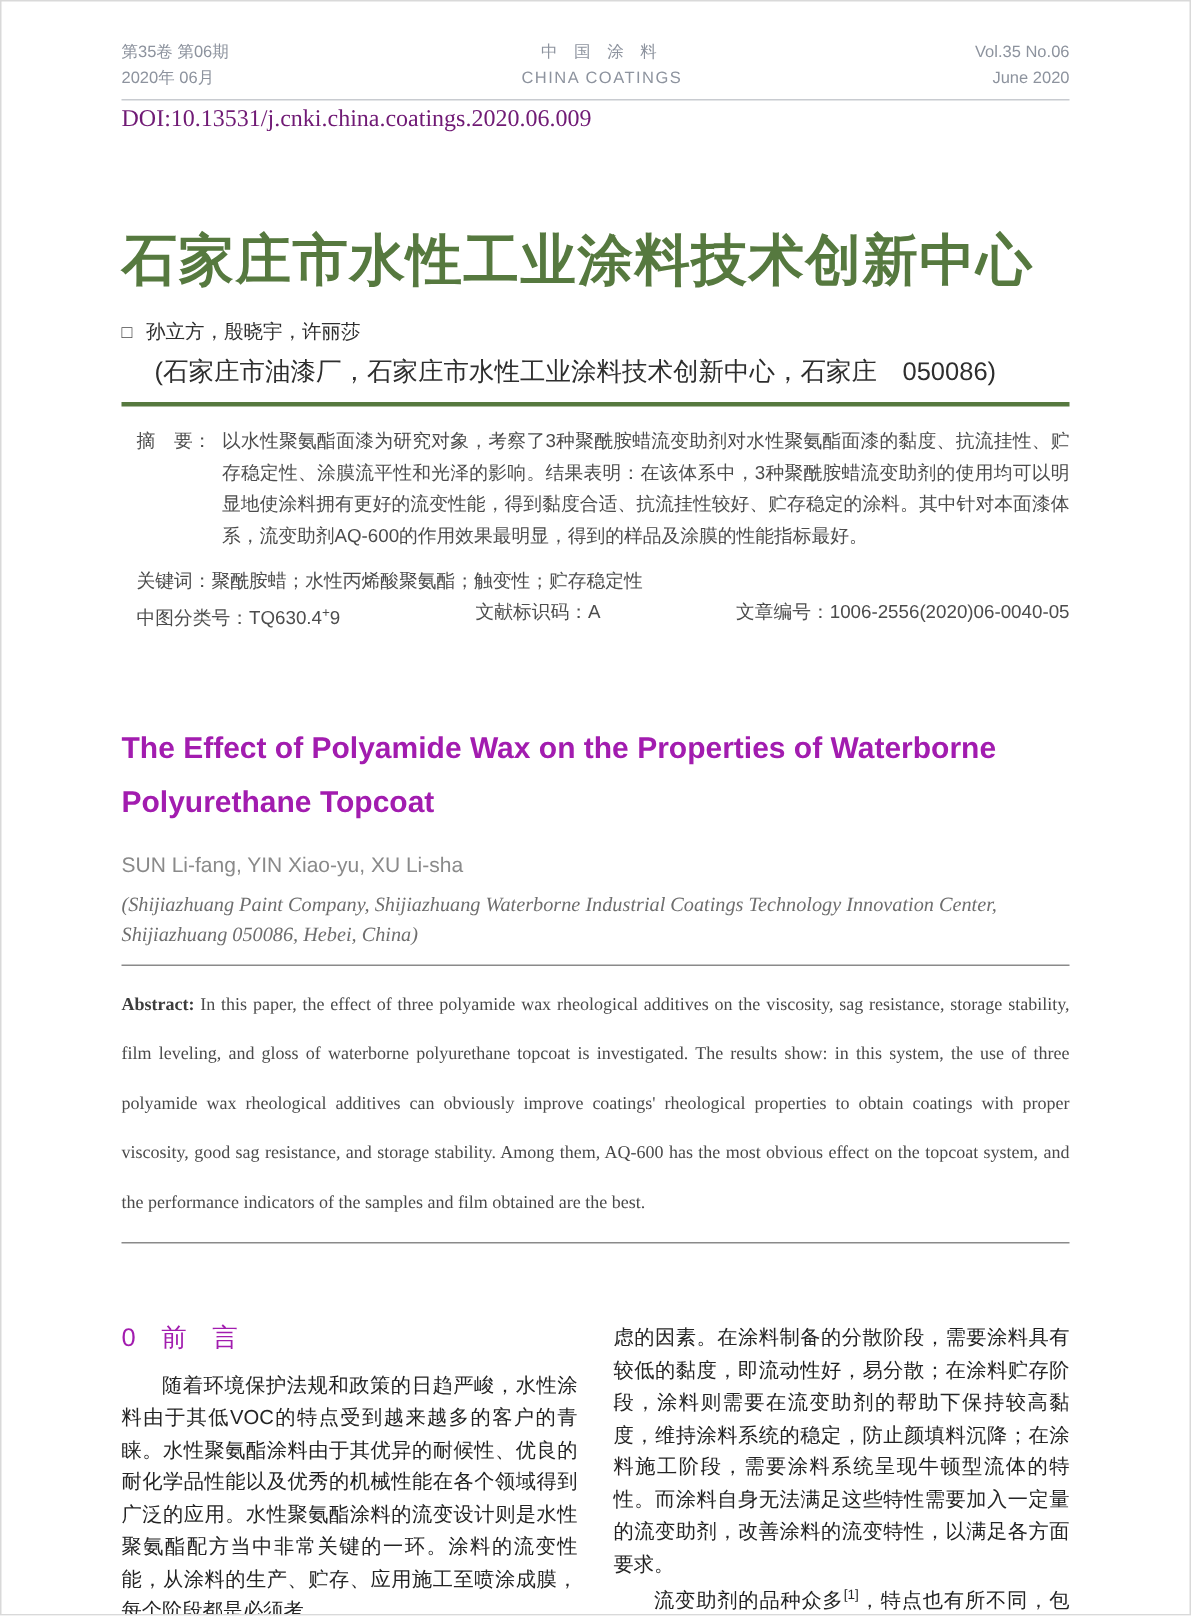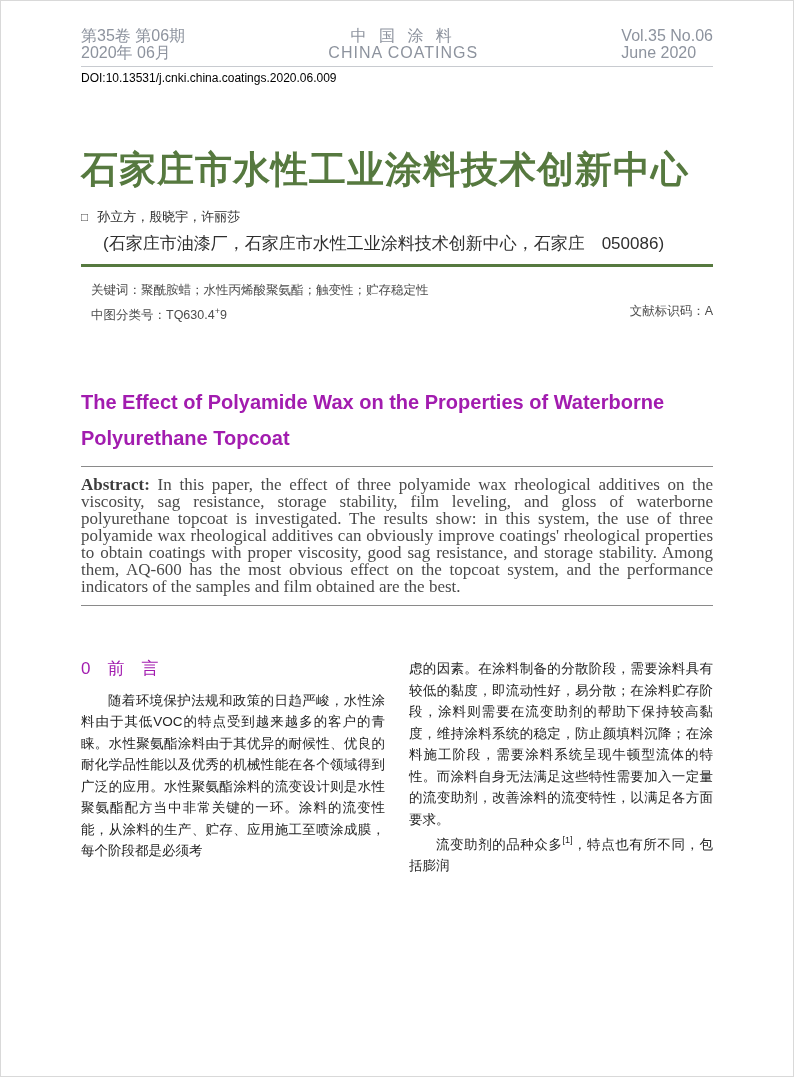--- a/index.html
+++ b/index.html
@@ -5,27 +5,27 @@
   * { margin:0; padding:0; box-sizing:border-box; }
   html,body { background:#f4f4f4; }
   .page {
     width:794px; height:1077px; margin:0 auto; background:#ffffff;
     border:1px solid #d9d9d9; position:relative; overflow:hidden;
     padding:26px 80px 0 80px;
     font-family:"Liberation Sans", sans-serif;
   }
   
   .jheader { display:flex; justify-content:space-between; align-items:flex-start;
-    color:#8d939e; font-size:16px; line-height:17px; }
+    color:#8d939e; font-size:11px; line-height:17px; }
   .jheader .c-center { text-align:center; }
-  .jheader .c-right { }
+  .jheader .c-right { text-align:right; }
   .jname-cn { letter-spacing:4px; }
   .jname-en { letter-spacing:1px; }
   .header-rule { border:none; border-top:1px solid #c8cbd0; margin-top:5px; }
-  .doi { font-family:Liberation Sans, sans-serif; font-size:12px; color:#000000; margin-top:4px; }
+  .doi { font-family:Liberation Serif, serif; font-size:16px; color:#701a75; margin-top:4px; }
 
   
   .cn-title { margin-top:62px; color:#56793f; font-size:37px; font-weight:700;
     letter-spacing:1px; line-height:46px; white-space:nowrap; }
   .authors-row { margin-top:15px; font-size:13px; color:#2e2e2e; display:flex; align-items:center; }
   .author-marker { font-size:12px; color:#4a4a4a; margin-right:9px; }
   .affil-cn { margin-top:6px; padding-left:22px; font-size:17px; color:#2e2e2e; }
   .green-rule { border:none; height:3px; background:#56793f; margin-top:9px; }
 
   
@@ -37,21 +37,21 @@
   .meta-row sup { font-size:9px; }
 
   
   .english { margin-top:58px; }
   .en-title { color:#a21caf; font-size:20px; font-weight:700; line-height:36px; max-width:600px; }
   .en-authors { margin-top:15px; color:#8a8a8a; font-size:14px; }
   .en-affil { margin-top:9px; font-family:"Liberation Serif", serif; font-style:italic;
     color:#6e6e6e; font-size:13.5px; line-height:20px; }
   .thin-rule { border:none; border-top:1px solid #8a8a8a; margin-top:10px; }
   .en-abstract, .en-keywords { margin-top:9px; font-family:"Liberation Serif", serif;
-    font-size:17px; line-height:17px; color:#4a4a4a; text-align:justify; }
+    font-size:12px; line-height:33px; color:#4a4a4a; text-align:justify; }
   .en-keywords { margin-top:3px; }
   .bold-label { font-weight:700; color:#3c3c3c; }
 
   
   .body-cols { margin-top:52px; display:flex; gap:24px; }
   .bcol { flex:1; font-size:13.5px; line-height:21.5px; color:#242424; text-align:justify; }
   .section-heading { color:#a21caf; font-size:17px; font-weight:400; margin-bottom:10px; }
   .bcol p { margin:0; }
   .indent2 { text-indent:2em; }
   .bcol sup { font-size:9px; }
@@ -82,29 +82,36 @@
 
   <div class="authors-row">
     <span class="author-marker">□</span>
     <span>孙立方，殷晓宇，许丽莎</span>
   </div>
   <div class="affil-cn">(石家庄市油漆厂，石家庄市水性工业涂料技术创新中心，石家庄　050086)</div>
 
   <hr class="green-rule">
 
   <div class="abstract-block">
+    <div class="abs-row">
+      <span class="abs-label">摘　要：</span>
+      <span>以水性聚氨酯面漆为研究对象，考察了3种聚酰胺蜡流变助剂对水性聚氨酯面漆的黏度、抗流挂性、贮存稳定性、涂膜流平性和光泽的影响。结果表明：在该体系中，3种聚酰胺蜡流变助剂的使用均可以明显地使涂料拥有更好的流变性能，得到黏度合适、抗流挂性较好、贮存稳定的涂料。其中针对本面漆体系，流变助剂AQ-600的作用效果最明显，得到的样品及涂膜的性能指标最好。</span>
+    </div>
     <div class="kw-row">关键词：聚酰胺蜡；水性丙烯酸聚氨酯；触变性；贮存稳定性</div>
     <div class="meta-row">
       <span><span>中图分类号：TQ630.4</span><sup>+</sup><span>9</span></span>
       <span>文献标识码：A</span>
+      <span>文章编号：1006-2556(2020)06-0040-05</span>
     </div>
   </div>
 
   <div class="english">
     <h2 class="en-title">The Effect of Polyamide Wax on the Properties of Waterborne Polyurethane Topcoat</h2>
+    <div class="en-authors">SUN Li-fang, YIN Xiao-yu, XU Li-sha</div>
+    <div class="en-affil">(Shijiazhuang Paint Company, Shijiazhuang Waterborne Industrial Coatings Technology Innovation Center, Shijiazhuang 050086, Hebei, China)</div>
     <hr class="thin-rule">
     <p class="en-abstract"><span class="bold-label">Abstract:</span><span> In this paper, the effect of three polyamide wax rheological additives on the viscosity, sag resistance, storage stability, film leveling, and gloss of waterborne polyurethane topcoat is investigated. The results show: in this system, the use of three polyamide wax rheological additives can obviously improve coatings' rheological properties to obtain coatings with proper viscosity, good sag resistance, and storage stability. Among them, AQ-600 has the most obvious effect on the topcoat system, and the performance indicators of the samples and film obtained are the best.</span></p>
     <hr class="thin-rule">
   </div>
 
   <div class="body-cols">
     <div class="bcol">
       <div class="section-heading">0　前　言</div>
       <p class="indent2">随着环境保护法规和政策的日趋严峻，水性涂料由于其低VOC的特点受到越来越多的客户的青睐。水性聚氨酯涂料由于其优异的耐候性、优良的耐化学品性能以及优秀的机械性能在各个领域得到广泛的应用。水性聚氨酯涂料的流变设计则是水性聚氨酯配方当中非常关键的一环。涂料的流变性能，从涂料的生产、贮存、应用施工至喷涂成膜，每个阶段都是必须考</p>
     </div>

